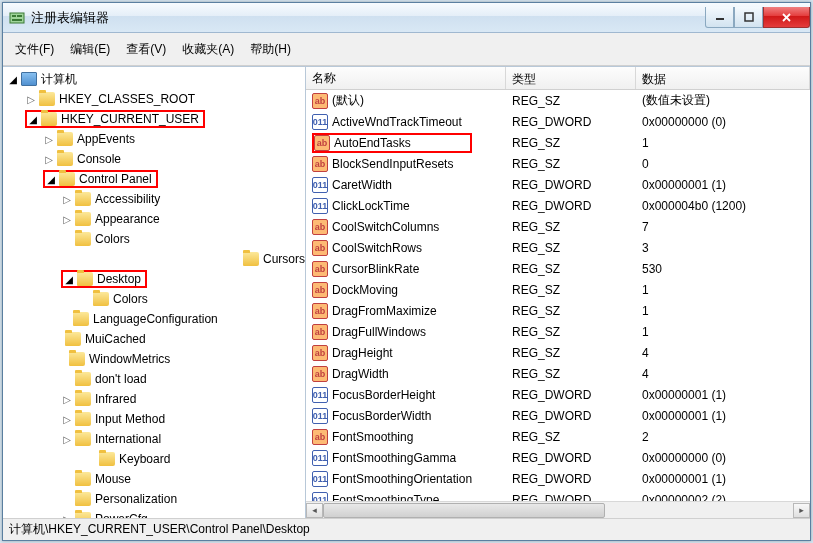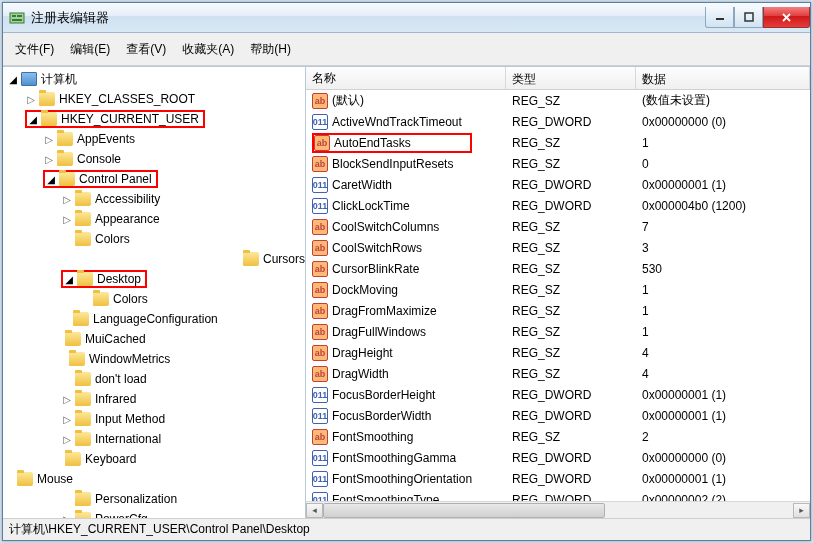--- a/index.html
+++ b/index.html
@@ -342,26 +342,26 @@
         <div class="tree-node" style="padding-left: 58px;">
           <span class="expander ">▷</span>
           <span class="folder-icon"></span>
           <span class="tree-label">Input Method</span>
         </div>
         <div class="tree-node" style="padding-left: 58px;">
           <span class="expander ">▷</span>
           <span class="folder-icon"></span>
           <span class="tree-label">International</span>
         </div>
-        <div class="tree-node" style="padding-left: 48px;">
+        <div class="tree-node" style="padding-left: 82px;">
           <span class="expander none"></span>
           <span class="folder-icon"></span>
           <span class="tree-label">Keyboard</span>
         </div>
-        <div class="tree-node" style="">
+        <div class="tree-node" style="padding-left: 58px;">
           <span class="expander none"></span>
           <span class="folder-icon"></span>
           <span class="tree-label">Mouse</span>
         </div>
         <div class="tree-node" style="padding-left: 58px;">
           <span class="expander none"></span>
           <span class="folder-icon"></span>
           <span class="tree-label">Personalization</span>
         </div>
         <div class="tree-node" style="padding-left: 58px;">

